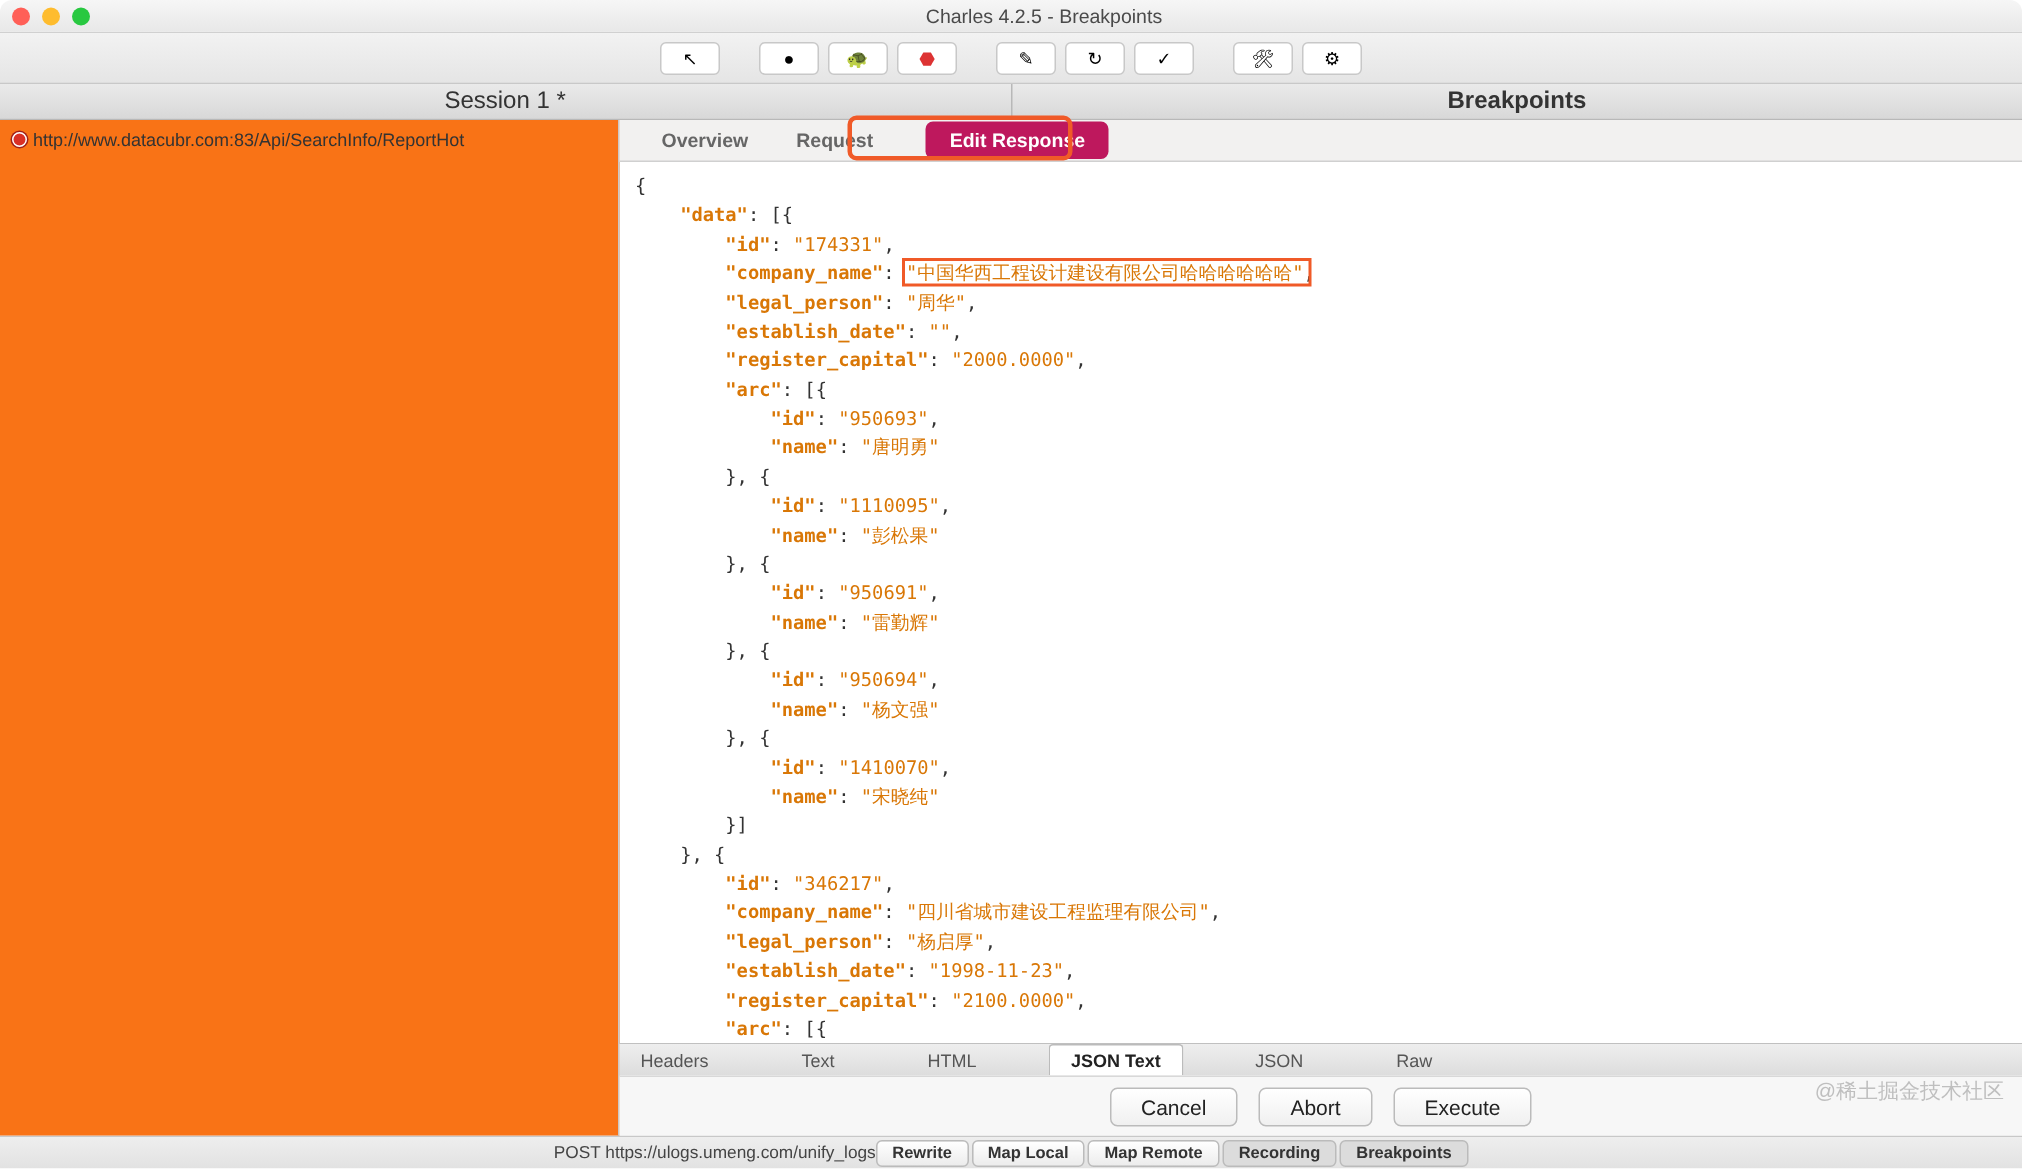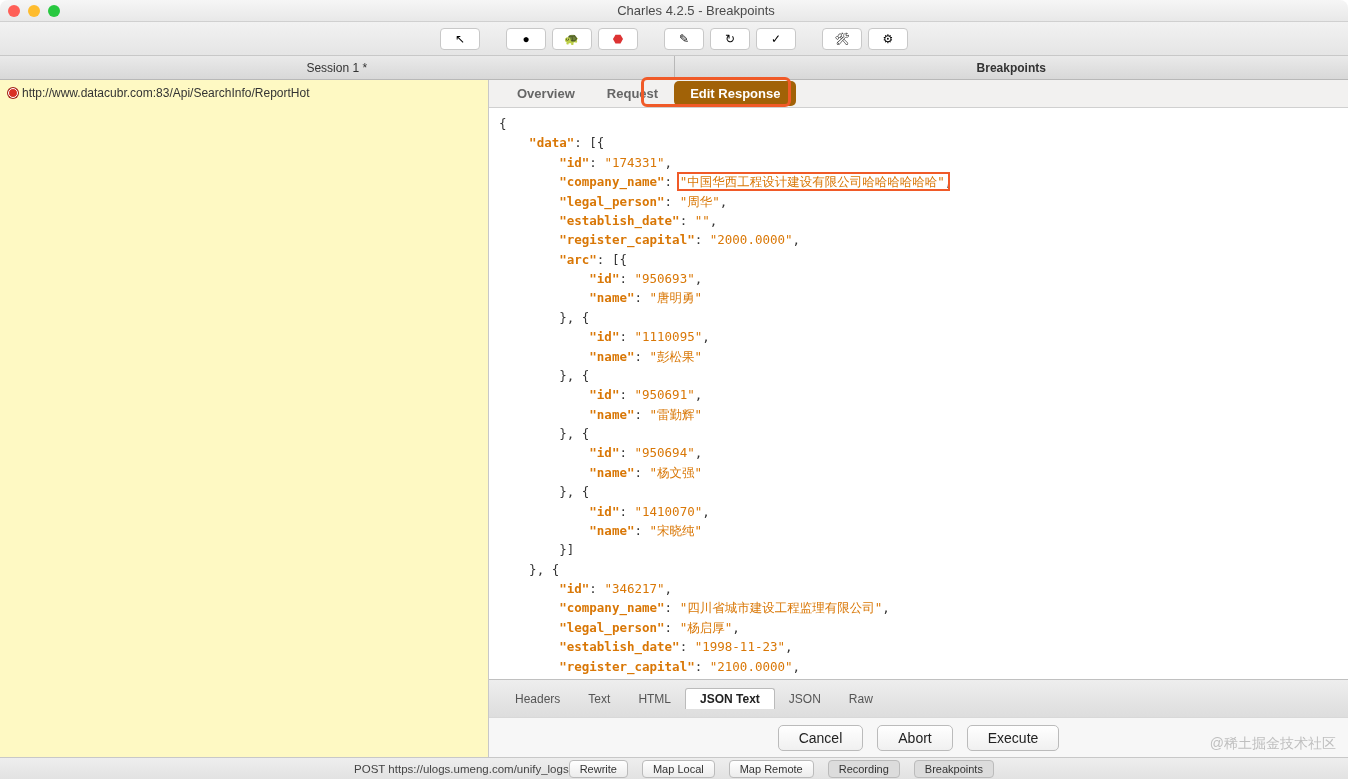--- a/index.html
+++ b/index.html
@@ -6,45 +6,45 @@
 body { font-family: -apple-system, BlinkMacSystemFont, "Helvetica Neue", sans-serif; font-size: 13px; background: #fff; width: 1348px; height: 779px; overflow: hidden; position: relative; }
 .titlebar { height: 22px; background: linear-gradient(#f6f6f6,#e8e8e8); display:flex; align-items:center; padding: 0 8px; position:relative; border-bottom:1px solid #d0d0d0; border-top-left-radius:8px; border-top-right-radius:8px;}
 .traffic { display:flex; gap:8px; }
 .traffic span { width:12px; height:12px; border-radius:50%; display:inline-block;}
 .tl-red{background:#ff5f57;} .tl-yellow{background:#febc2e;} .tl-green{background:#28c840;}
 .title-c{position:absolute; left:0; right:0; text-align:center; font-size:13px; color:#4a4a4a;padding-left:44px;}
 .toolbar{height:34px; background:linear-gradient(#f2f2f2,#e5e5e5); display:flex; justify-content:center; align-items:center; gap:6px; border-bottom:1px solid #c8c8c8;}
 .tbtn{width:40px; height:22px; background:#fff; border:1px solid #c8c8c8; border-radius:4px; display:flex; align-items:center; justify-content:center; font-size:12px;}
 .tgap{width:14px;}
 .tabrow{height:24px; display:flex; background:linear-gradient(#eaeaea,#d8d8d8); border-bottom:1px solid #b8b8b8;}
-.tabseg{flex:1; display:flex; align-items:center; justify-content:center; font-size:12px; color:#333; position:relative;}
+.tabseg{flex:1; display:flex; align-items:center; justify-content:center; font-size:16px; color:#333; position:relative;}
 .tabseg.left{border-right:1px solid #b8b8b8;}
 .content{display:flex; height:calc(100% - 22px - 34px - 24px - 22px);}
-.sidebar{width:489px; border-right:1px solid #c8c8c8; background:#fef9c3; padding-top:4px;}
+.sidebar{width:413px; border-right:1px solid #c8c8c8; background:#f97316; padding-top:4px;}
 .req-item{display:flex; align-items:center; padding:2px 8px; font-size:12px; color:#333; gap:4px;}
 .red-dot{width:10px; height:10px; border-radius:50%; background:#d93025; border:1px solid #fff; box-shadow:0 0 0 1px #a02018; flex-shrink:0;}
 .rightpane{flex:1; display:flex; flex-direction:column; position:relative;}
 .subtabs{height:28px; background:#f2f1f0; display:flex; align-items:center; padding-left:12px; gap:0; border-bottom:1px solid #d0d0d0;}
 .subtab{padding:5px 16px; font-size:13px; color:#666; font-weight:600;}
-.subtab.active{background:#a16207; color:#fff; border-radius:5px;}
+.subtab.active{background:#be185d; color:#fff; border-radius:5px;margin-left:19px;}
 .subtabs-wrap{position:relative;}
 .orange-box{position:absolute; border:3px solid #f05a28; border-radius:6px; pointer-events:none;}
 .editor{flex:1; overflow:auto; background:#fff; padding:6px 10px; font-family: Menlo, Monaco, Consolas, monospace; font-size:12.5px; line-height:1.55; color:#333; white-space:pre; position:relative;}
 .k{color:#d97706; font-weight:600;}
 .s{color:#d97706;}
-.bottomtabs{height:38px; background:linear-gradient(#eee,#ddd); display:flex; align-items:center; border-top:1px solid #c0c0c0; padding-left:12px;}
+.bottomtabs{height:22px; background:linear-gradient(#eee,#ddd); display:flex; align-items:center; border-top:1px solid #c0c0c0; gap:34px;}
 .btab{padding:3px 14px; font-size:12px; color:#555;}
 .btab.active{background:#fff; border:1px solid #bbb; border-bottom:none; font-weight:600; color:#222; border-radius:3px 3px 0 0;}
 .actions{height:40px; display:flex; justify-content:center; align-items:center; gap:14px; background:#f7f7f7; border-top:1px solid #d8d8d8;}
 .abtn{padding:4px 20px; background:linear-gradient(#fff,#f0f0f0); border:1px solid #bbb; border-radius:5px; font-size:14px; color:#222;}
 .statusbar{height:22px; background:linear-gradient(#eee,#e2e2e2); display:flex; align-items:center; justify-content:center; padding:0 10px; font-size:11.5px; color:#444; border-top:1px solid #c8c8c8;}
-.sb-right{display:flex; gap:14px;}
+.sb-right{display:flex; gap:2px;font-weight:bold;}
 .sbbtn{padding:2px 10px; background:linear-gradient(#fff,#ececec); border:1px solid #bbb; border-radius:4px; font-size:11px; color:#333;}
 .sbbtn.active{background:#dcdcdc;}
-.watermark{position:absolute; right:12px; bottom:26px; color:#bfbfbf; font-size:14px; font-weight:500; pointer-events:none;}
+.watermark{position:absolute; right:12px; bottom:42px; color:#bfbfbf; font-size:14px; font-weight:500; pointer-events:none;}
 .hl-box{position:absolute; border:2px solid #f05a28; pointer-events:none;}
 </style>
 </head>
 <body>
 
 <div class="titlebar">
   <div class="traffic">
     <span class="tl-red"></span>
     <span class="tl-yellow"></span>
     <span class="tl-green"></span>

